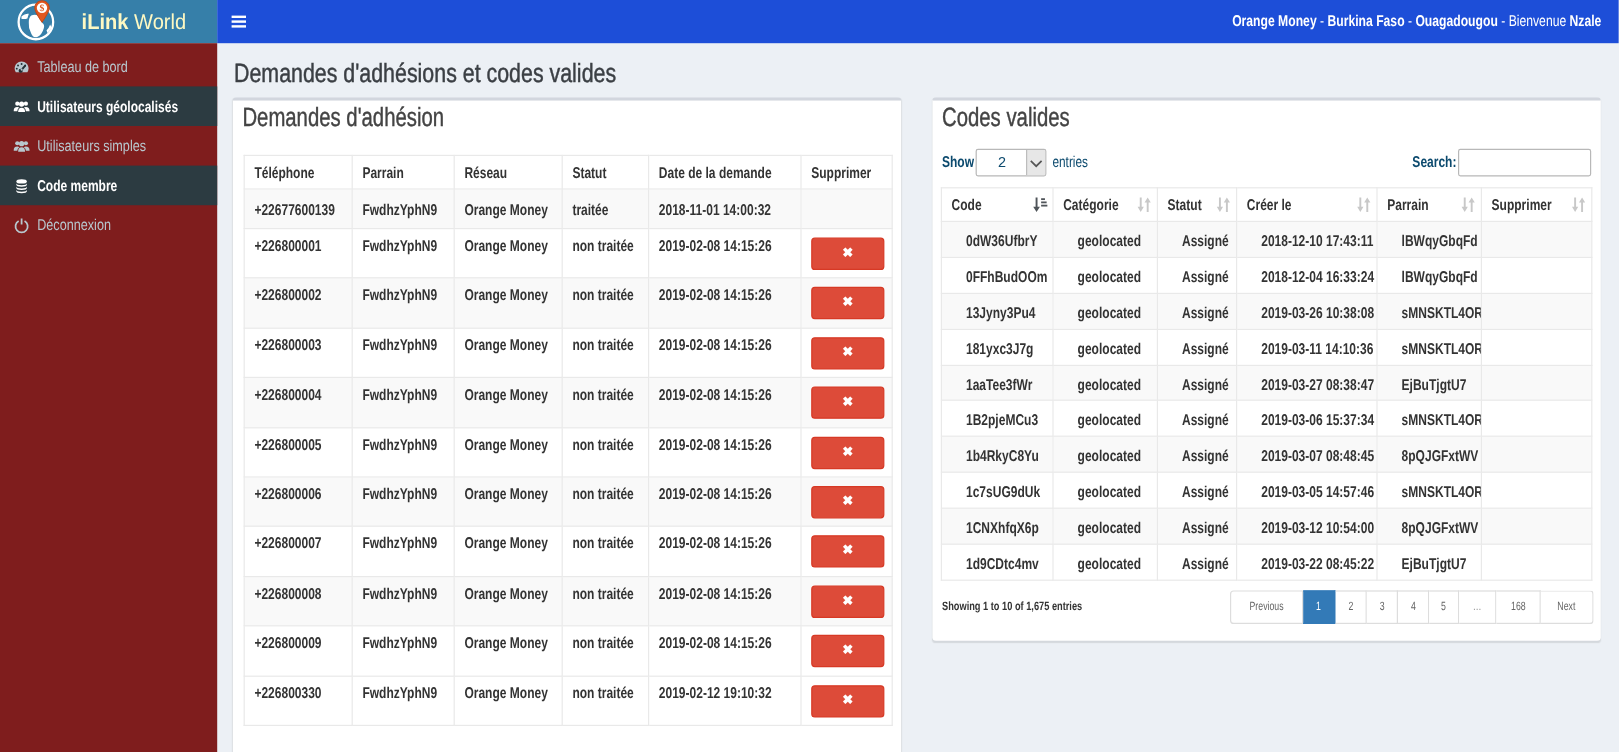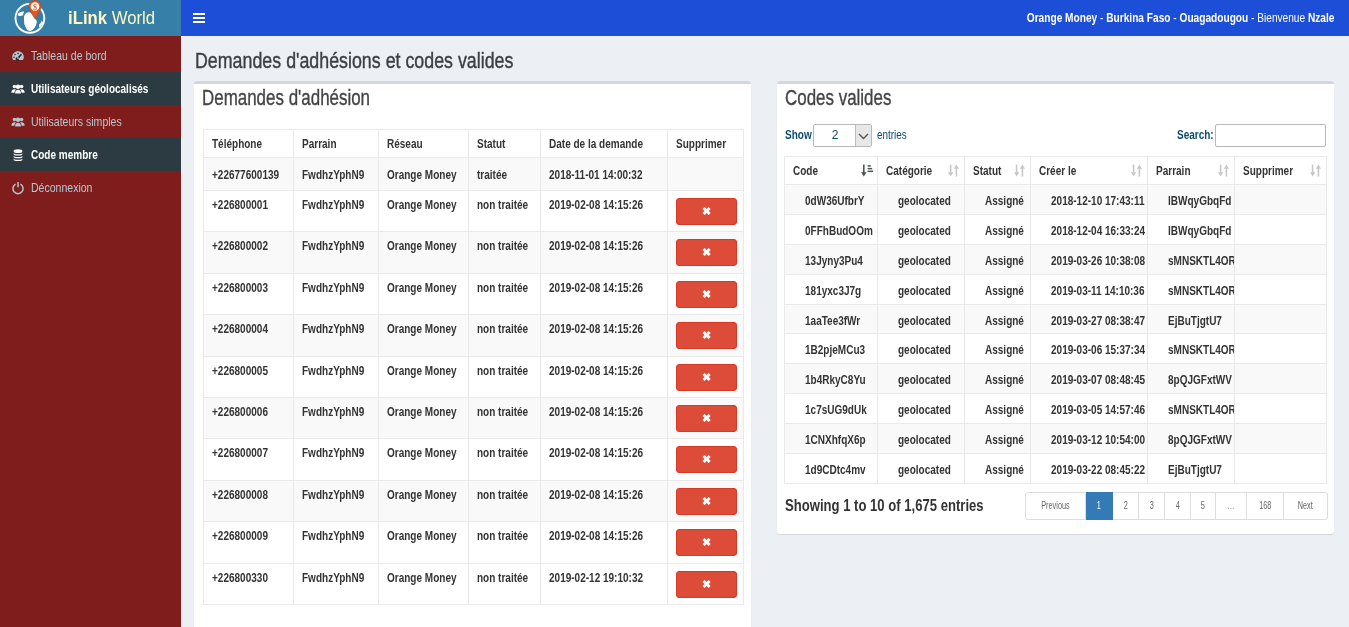--- a/index.html
+++ b/index.html
@@ -33,21 +33,21 @@
 #tblL { left:9px; top:45px; width:540px; }
 #tblR { left:6.5px; top:72px; width:542px; }
 th, td { border:1px solid #e9e9e9; padding:6px 8px; text-align:left; vertical-align:top; overflow:hidden; white-space:nowrap; }
 #tblL td { padding:6px 8px 6px; line-height:15px; } #tblL .xbtn { margin-top:1px; } #tblR td { padding:7px 20px 4px; line-height:17px; } #tblL tr.r1 td { vertical-align:middle; }
 tr.odd td { background:#f9f9f9; }
 #tblL tr.btnrow { height:41.4px; }
 #tblL tr.r1 { height:33px; }
 #tblR tr.dr { height:29.9px; }
 #tblR tr.hr { height:28px;text-decoration:underline; }
 .xbtn { display:block; width:61px; height:27px; background:#dd4b39; border:1px solid #d73925; border-radius:3px; color:#fff; text-align:center; line-height:25px; font-size:11px; font-weight:700; }
-.dtinfo { position:absolute; left:8px; top:408px; height:28px; line-height:28px; font-size:17px; color:#333; }
+.dtinfo { position:absolute; left:8px; top:408px; height:28px; line-height:28px; font-size:10px; color:#333; }
 #showrow { position:absolute; left:8px; top:40px; width:541px; height:24px; font-size:13px; color:#0c4a6e; line-height:22px; }
 #showrow .sel { position:absolute; left:28px; top:0; width:59px; height:23px; border:1px solid #b8b8b8; border-radius:2px; background:#fff; }
 #showrow .sel .v { position:absolute; left:0; top:0; width:42px; height:21px; line-height:21px; text-align:center; font-size:12px; font-weight:400; }
 #showrow .sel .arr { position:absolute; right:0; top:0; width:16px; height:21px; background:#e7e7e7; border-left:1px solid #bdbdbd; }
 #showrow .sel .arr svg { position:absolute; left:2px; top:8px; }
 #showrow .lbl2 { position:absolute; left:92px; top:0; }
 #searchwrap { position:absolute; right:112px; top:0; } #searchwrap .nb { transform-origin:100% 50%; }
 #searchbox { position:absolute; right:0; top:0; width:111px; height:23px; border:1px solid #b8b8b8; border-radius:2px; background:#fff; }
 .sorticon { position:absolute; right:4px; top:7px; }
 #pager { position:absolute; right:6px; top:408px; height:28px; font-size:10px; color:#666;margin-left:36px; }

